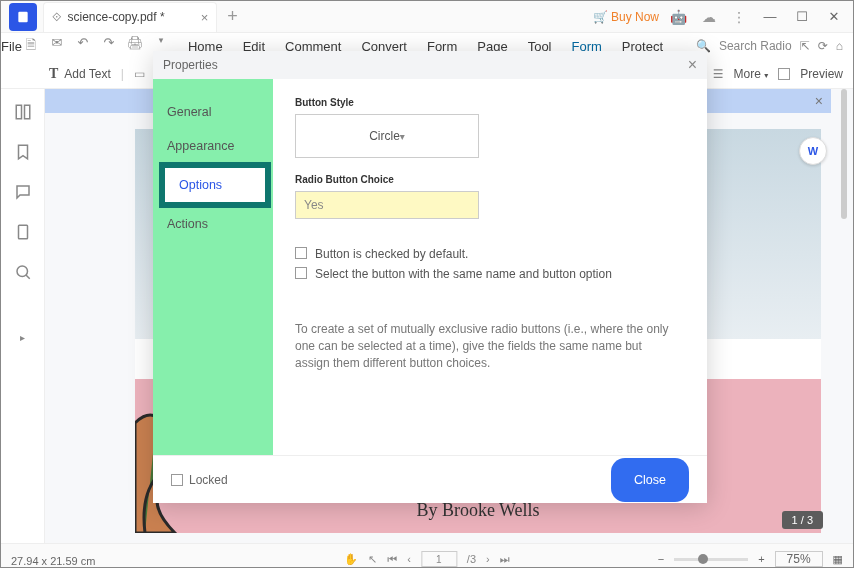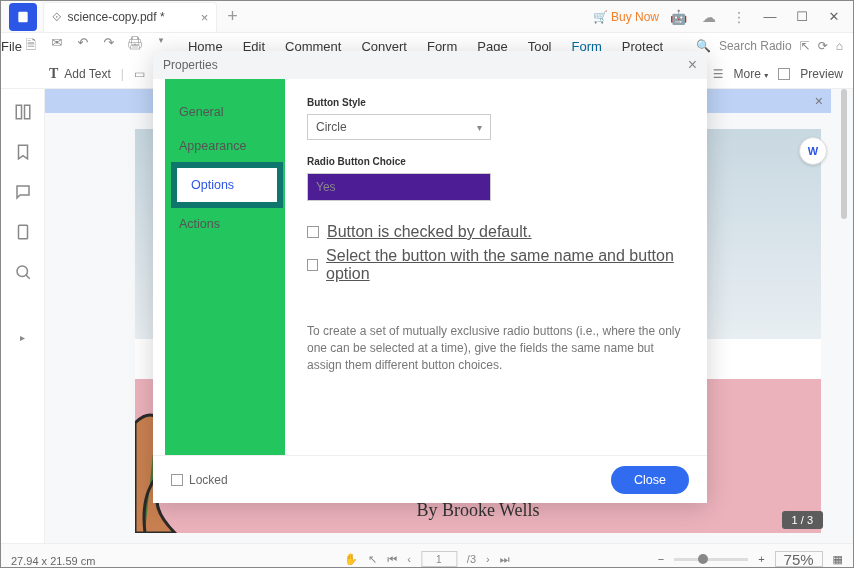--- a/index.html
+++ b/index.html
@@ -50,43 +50,43 @@
     .blob { position:absolute; left:0; bottom:0; width:70px; height:130px; overflow:hidden;}
     .word-badge { position:absolute; top:8px; right:-6px; width:28px; height:28px; background:#fff; border:1px solid #ddd; border-radius:50%; display:flex; align-items:center; justify-content:center; font-weight:bold; font-size:11px; color:#2b56e6; box-shadow:0 1px 3px rgba(0,0,0,.15);}
     .fakescroll { position:absolute; right:0; top:88px; bottom:24px; width:22px; background:#f7f8fa;}
     .fakescroll .thumb { position:absolute; right:6px; top:0; width:6px; height:130px; background:#ccc; border-radius:3px;}
 
     
     .modal { position:absolute; left:152px; top:50px; width:554px; height:452px; background:#fff; box-shadow:0 4px 24px rgba(0,0,0,0.18); display:flex; flex-direction:column;}
     .modal-header { height:28px; background:#f3f4f6; display:flex; align-items:center; padding:0 10px; font-size:12px; color:#666;}
     .modal-header .close { margin-left:auto; color:#888; font-size:16px; cursor:pointer;}
     .modal-body { flex:1; display:flex; }
-    .modal-side { width:120px; background:#22c55e; padding-top:16px;margin-left:12px;}
+    .modal-side { width:120px; background:#86efac; padding-top:16px;}
     .modal-side .item { padding:10px 14px; font-size:12.5px; color:#555; cursor:pointer;}
     .modal-side .item.active { color:#2b56e6; background:#fff; }
     .options-highlight { border:6px solid #0f766e; margin: -1px 2px -1px 6px; }
     .modal-main { flex:1; padding:18px 22px; font-size:12px; color:#555;}
     .label { font-weight:600; color:#333; margin-bottom:6px; font-size:10px;}
-    .combo { width:184px; height:26px; border:1px solid #ccc; background:#fff; display:flex; align-items:center; padding:0 8px; justify-content:space-between; font-size:12px; color:#555; margin-bottom:16px;}
+    .combo { width:184px; height:44px; border:1px solid #ccc; background:#fff; display:flex; align-items:center; padding:0 8px; justify-content:center; font-size:12px; color:#555; margin-bottom:16px;}
     .combo .chev { font-size:10px; color:#888;}
-    .textin { width:184px; height:28px; border:1px solid #ccc; background:#4c1d95; padding:0 8px; font-size:12px; color:#888; display:flex; align-items:center; margin-bottom:22px;}
-    .chk-row { display:flex; align-items:center; gap:8px; margin-bottom:6px; font-size:16px; color:#555;text-decoration:underline;}
+    .textin { width:184px; height:28px; border:1px solid #ccc; background:#fef9c3; padding:0 8px; font-size:12px; color:#888; display:flex; align-items:center; margin-bottom:28px;}
+    .chk-row { display:flex; align-items:flex-start; gap:8px; margin-bottom:6px; font-size:12px; color:#555;}
     .hint { margin-top:40px; font-size:12px; color:#777; line-height:1.4; max-width:380px;}
     .modal-footer { height:48px; display:flex; align-items:center; padding:0 18px; border-top:1px solid #eee;}
     .locked { display:flex; align-items:center; gap:6px; font-size:12px; color:#666;}
-    .btn-primary { margin-left:auto; background:#316cf0; color:#fff; border:none; border-radius:14px; height:28px; width:78px; font-size:12.5px; cursor:pointer;}
+    .btn-primary { margin-left:auto; background:#316cf0; color:#fff; border:none; border-radius:14px; height:44px; width:78px; font-size:12.5px; cursor:pointer;}
 
     
     .status { position:absolute; left:0; right:0; bottom:0; height:24px; background:#fafafa; border-top:1px solid #eee; display:flex; align-items:flex-end; font-size:11px; color:#666; padding:0 10px;}
     .nav { position:absolute; left:50%; transform:translateX(-50%); display:flex; align-items:center; gap:10px; color:#888;}
     .nav .pgbox { width:36px; height:16px; border:1px solid #ccc; display:flex; align-items:center; justify-content:center; font-size:10px;}
     .zoom { margin-left:auto; display:flex; align-items:center; gap:10px;}
     .slider { width:74px; height:3px; background:#ddd; position:relative;}
     .slider .dot { width:10px; height:10px; border-radius:50%; background:#888; position:absolute; top:-4px; left:24px;}
-    .zoombox { width:48px; height:16px; border:1px solid #ccc; display:flex; align-items:center; justify-content:center; font-size:15px;}
+    .zoombox { width:48px; height:16px; border:1px solid #ccc; display:flex; align-items:center; justify-content:center; font-size:12px;}
     .pagecount-pill { position:absolute; right:30px; bottom:38px; background:#5c5c5c; color:#fff; font-size:11px; padding:3px 10px; border-radius:3px;}
   </style>
 </head>
 <body>
 
 <div class="titlebar">
   <div class="app-icon">
     <svg viewBox="0 0 24 24" fill="#fff">
         <rect x="4" y="3" width="16" height="18" rx="2"></rect>
       </svg>

